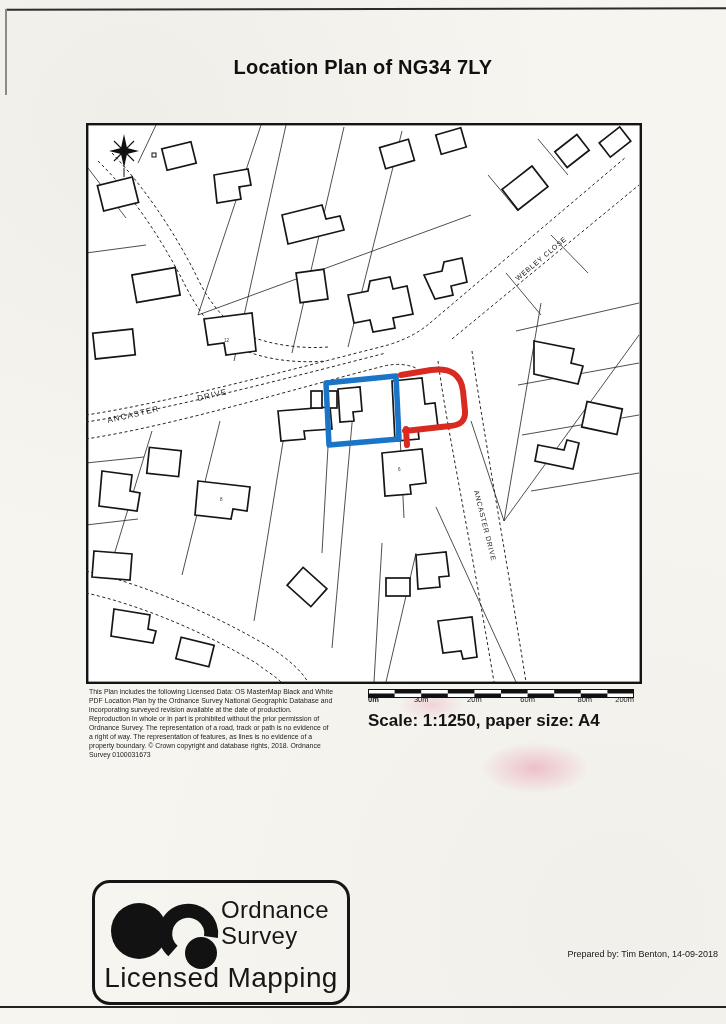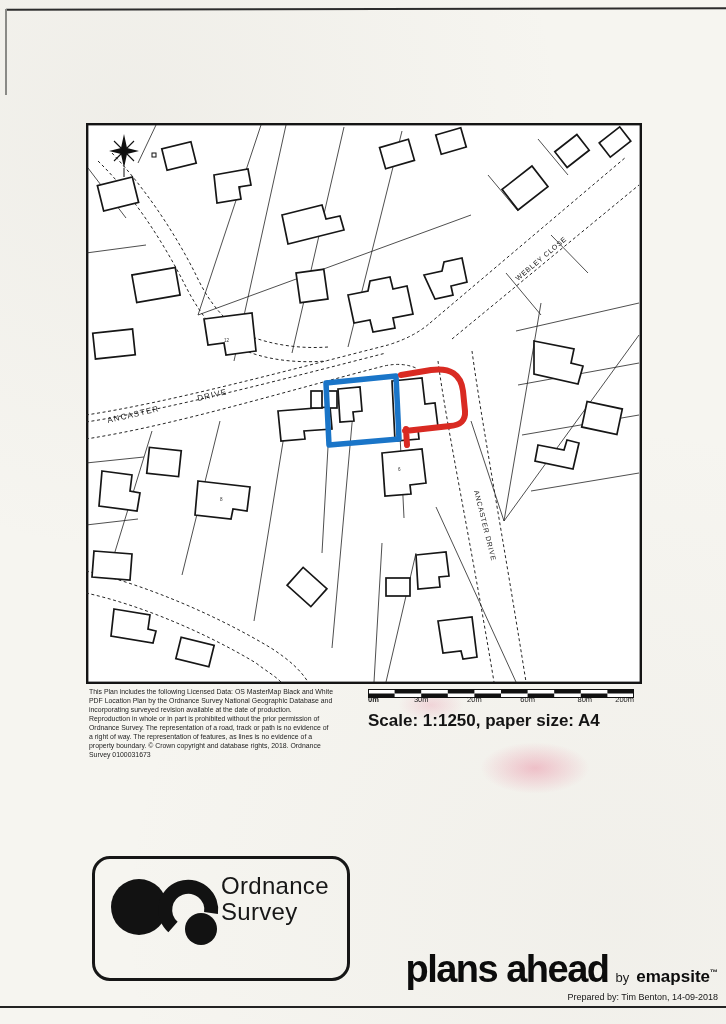--- a/index.html
+++ b/index.html
@@ -33,21 +33,21 @@
   .scalebar-labels{position:absolute;left:368px;top:695px;width:266px;height:11px;font-size:7.5px;color:#1a1a1a;}
   .scalebar-labels span{position:absolute;top:0;}
   .sl-0{left:0%;font-weight:bold;}
   .sl-1{left:20%;transform:translateX(-50%);}
   .sl-2{left:40%;transform:translateX(-50%);}
   .sl-3{left:60%;transform:translateX(-50%);}
   .sl-4{left:80%;transform:translateX(-50%);padding-left:8px;}
   .sl-5{right:0;}
   .scale-caption{position:absolute;left:368px;top:711px;font-size:17px;font-weight:700;color:#141414;}
 
-  .os-box{position:absolute;left:92px;top:856px;width:252px;height:119px;
+  .os-box{position:absolute;left:92px;top:880px;width:252px;height:119px;
     border:3.5px solid #161616;border-radius:18px;}
   .os-mark{position:absolute;left:14px;top:12px;}
   .os-name{position:absolute;left:126px;top:14px;font-size:24px;line-height:26px;color:#171717;font-weight:500;letter-spacing:.3px;}
   .os-licensed{position:absolute;left:0;right:0;bottom:8px;text-align:center;font-size:28px;color:#171717;font-weight:500;letter-spacing:.4px;}
 
   .brand{position:absolute;right:8px;top:948px;text-align:right;}
   .brand-row{display:flex;align-items:baseline;justify-content:flex-end;gap:7px;}
   .brand-main{font-size:38px;font-weight:800;letter-spacing:-1.5px;color:#0c0c0c;}
   .brand-by{font-size:13px;color:#1a1a1a;}
   .brand-emapsite{font-size:17px;font-weight:bold;color:#0c0c0c;}
@@ -69,20 +69,21 @@
 <body>
 
 <div class="page">
 
   <div class="scan-topline"></div>
   <div class="scan-leftline"></div>
   <div class="smudge pink1"></div>
   <div class="smudge pink2"></div>
   <div class="smudge pink3"></div>
 
+  <div class="title">Location Plan of NG34 7LY</div>
 
   <div class="map-frame">
     <svg width="556" height="561" viewBox="0 0 556 561">
 
       <rect x="1.2" y="1.2" width="553.6" height="558.6" fill="#ffffff" stroke="#141414" stroke-width="2.4"></rect>
 
       <g class="mapline">
 
         <line x1="200" y1="2" x2="148" y2="238"></line>
         <line x1="258" y1="4" x2="206" y2="230"></line>
@@ -247,25 +248,21 @@
   <div class="os-box">
     <svg class="os-mark" width="118" height="76" viewBox="0 0 118 76">
       <circle cx="30" cy="36" r="28" fill="#121212"></circle>
       <path d="M 64 56 A 23 23 0 1 1 102 42" fill="none" stroke="#121212" stroke-width="14"></path>
       <circle cx="92" cy="58" r="16" fill="#121212"></circle>
     </svg>
     <div class="os-name">
       <div>Ordnance</div>
       <div>Survey</div>
     </div>
+    <div class="os-licensed">Licensed Mapping</div>
   </div>
 
   <div class="brand">
-    <div class="brand-row">
-      <span class="brand-main">plans ahead</span>
-      <span class="brand-by">by</span>
-      <span class="brand-emapsite"><span>emapsite</span><span class="brand-tm">™</span></span>
-    </div>
     <div class="prepared">Prepared by: Tim Benton, 14-09-2018</div>
   </div>
   <div class="footer-rule"></div>
 
 </div>
 
 </body></html>

